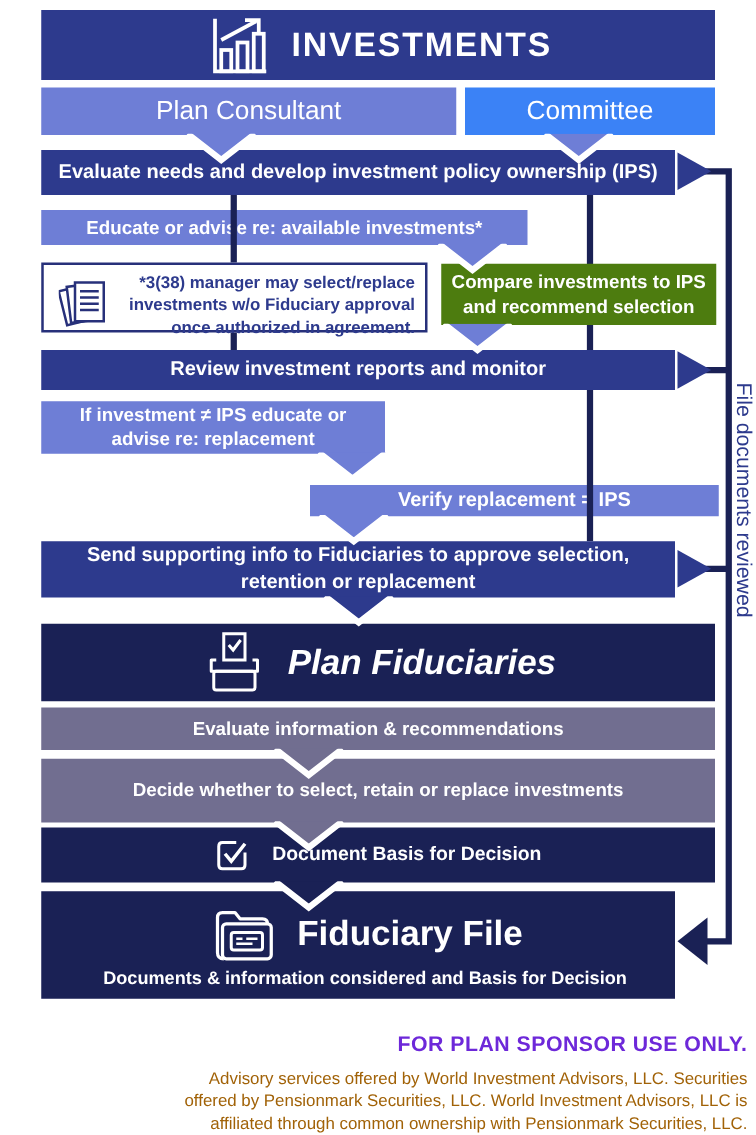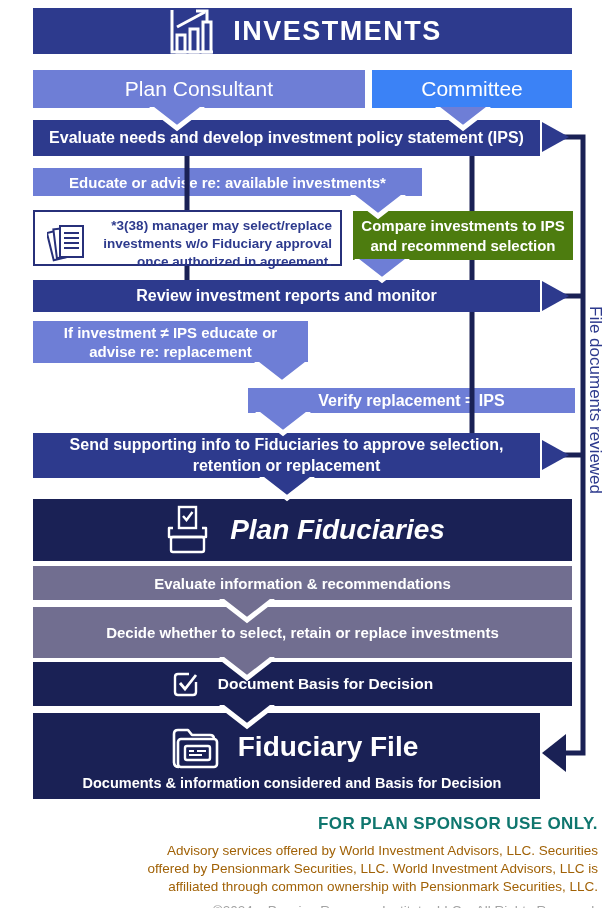--- a/index.html
+++ b/index.html
@@ -3,21 +3,21 @@
 <meta charset="utf-8">
 <style>
   * { box-sizing: border-box; margin: 0; padding: 0; }
   body { background: #fff; font-family: "Liberation Sans", sans-serif; }
   .canvas { position: relative; width: 605px; height: 908px; background: #fff; overflow: hidden; }
 
   .bar { position: absolute; display: flex; align-items: center; justify-content: center;
          color: #fff; text-align: center; font-weight: bold; }
 
   
-  .hdr { left: 33px; top: 8px; width: 539px; height: 46px; background: #2d3a8d; gap: 18px; z-index: 3; }
+  .hdr { left: 33px; top: 8px; width: 539px; height: 56px; background: #2d3a8d; gap: 18px; z-index: 3; }
   .hdr-title { font-size: 27px; letter-spacing: 1.5px; }
   .role-consultant { left: 33px; top: 70px; width: 332px; height: 38px; background: #6e7ed6; font-size: 21px; font-weight: normal; z-index: 3; }
   .role-committee  { left: 372px; top: 70px; width: 200px; height: 38px; background: #3b82f6; font-size: 21px; font-weight: normal; z-index: 3; }
 
   
   .evaluate { left: 33px; top: 120px; width: 507px; height: 36px; background: #2d3a8d; font-size: 16px; z-index: 3; }
   .educate  { left: 33px; top: 168px; width: 389px; height: 28px; background: #6e7ed6; font-size: 15px; z-index: 1; }
   .note { position: absolute; left: 33px; top: 210px; width: 309px; height: 56px; background: #fff;
           border: 2px solid #27307a; z-index: 3; display: flex; align-items: center; gap: 12px; padding: 16px 8px 4px 12px; }
   .note-text { flex: 1; text-align: right; color: #2d3a8d; font-size: 13.5px; font-weight: bold; line-height: 1.32; }
@@ -47,21 +47,21 @@
   .notch-med   { color: #2d3a8d; }
   .notch-gray  { color: #716e90; }
   .notch-navy  { color: #1a2155; }
 
   .side-label { position: absolute; left: 584px; top: 268px; height: 264px; width: 21px; z-index: 1;
                 writing-mode: vertical-rl; display: flex; align-items: center; justify-content: center;
                 color: #2d3a8d; font-size: 17px; white-space: nowrap; }
 
   
   .footer { position: absolute; right: 7px; top: 814px; width: 580px; text-align: right; }
-  .footer-bold { font-size: 17px; font-weight: bold; color: #0f766e; letter-spacing: 0.4px; margin-bottom: 8px; }
+  .footer-bold { font-size: 17px; font-weight: bold; color: #6d28d9; letter-spacing: 0.4px; margin-bottom: 8px; margin-top: 12px; }
   .footer-line { font-size: 13.5px; color: #a16207; line-height: 18px; }
   .footer-copy { font-size: 13.5px; color: #a3a3a3; margin-top: 7px; }
 
   .icon { flex: 0 0 auto; display: block; }
 </style>
 </head>
 <body>
 
 <div class="canvas">
 
@@ -90,21 +90,21 @@
   </div>
 
   <div class="bar role-consultant">
     <span>Plan Consultant</span>
   </div>
   <div class="bar role-committee">
     <span>Committee</span>
   </div>
 
   <div class="bar evaluate">
-    <span>Evaluate needs and develop investment policy statement (IPS)</span>
+    <span>Evaluate needs and develop investment policy ownership (IPS)</span>
   </div>
 
   <div class="bar educate">
     <span>Educate or advise re: available investments*</span>
   </div>
 
   <div class="note">
     <svg class="icon" width="40" height="44" viewBox="0 0 40 44">
       <rect x="3" y="8" width="22" height="28" fill="#fff" stroke="#27307a" stroke-width="2" transform="rotate(-14 14 22)"></rect>
       <rect x="8" y="6" width="22" height="29" fill="#fff" stroke="#27307a" stroke-width="2" transform="rotate(-7 19 20)"></rect>

